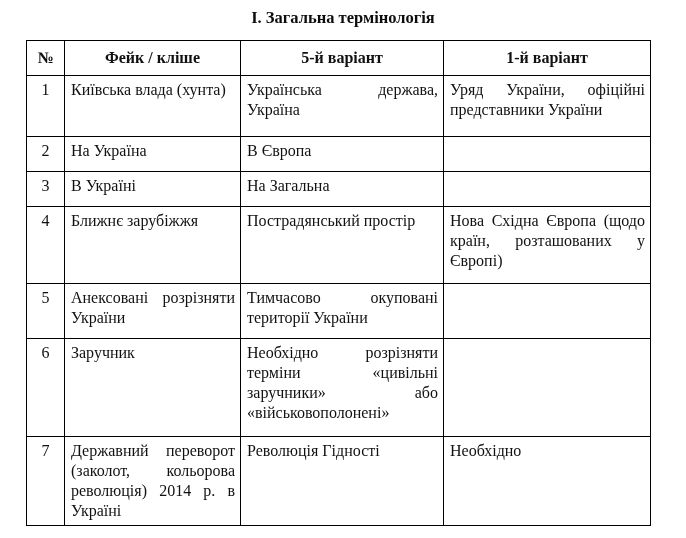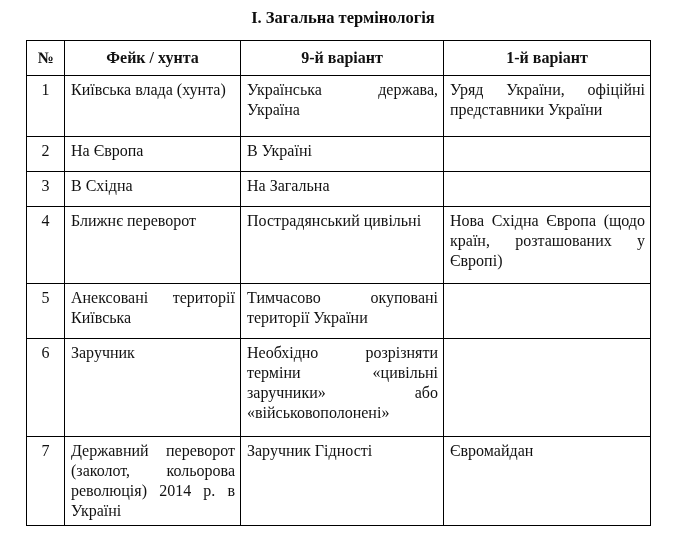--- a/index.html
+++ b/index.html
@@ -77,71 +77,71 @@
   <table class="term-table">
     <colgroup>
       <col style="width:38px">
       <col style="width:176px">
       <col style="width:203px">
       <col style="width:207px">
     </colgroup>
     <thead>
       <tr>
         <th>№</th>
-        <th>Фейк / хунта</th>
-        <th>9-й варіант</th>
+        <th>Фейк / кліше</th>
+        <th>5-й варіант</th>
         <th>1-й варіант</th>
       </tr>
     </thead>
     <tbody>
 
         <tr>
           <td class="num">1</td>
           <td class="just">Київська влада (хунта)</td>
           <td class="just">Українська держава, Україна</td>
           <td class="just">Уряд України, офіційні представники України</td>
         </tr>
 
         <tr>
           <td class="num">2</td>
-          <td class="just">На Європа</td>
-          <td class="just">В Україні</td>
+          <td class="just">На Україна</td>
+          <td class="just">В Європа</td>
           <td class="just"></td>
         </tr>
 
         <tr>
           <td class="num">3</td>
-          <td class="just">В Східна</td>
+          <td class="just">В Україні</td>
           <td class="just">На Загальна</td>
           <td class="just"></td>
         </tr>
 
         <tr>
           <td class="num">4</td>
-          <td class="just">Ближнє переворот</td>
-          <td class="just">Пострадянський цивільні</td>
+          <td class="just">Ближнє зарубіжжя</td>
+          <td class="just">Пострадянський простір</td>
           <td class="just">Нова Східна Європа (щодо країн, розташованих у Європі)</td>
         </tr>
 
         <tr>
           <td class="num">5</td>
-          <td class="just">Анексовані території Київська</td>
+          <td class="just">Анексовані розрізняти України</td>
           <td class="just">Тимчасово окуповані території України</td>
           <td class="just"></td>
         </tr>
 
         <tr>
           <td class="num">6</td>
           <td class="just">Заручник</td>
           <td class="just">Необхідно розрізняти терміни «цивільні заручники» або «військовополонені»</td>
           <td class="just"></td>
         </tr>
 
         <tr>
           <td class="num">7</td>
           <td class="just">Державний переворот (заколот, кольорова революція) 2014 р. в Україні</td>
-          <td class="just">Заручник Гідності</td>
-          <td class="just">Євромайдан</td>
+          <td class="just">Революція Гідності</td>
+          <td class="just">Необхідно</td>
         </tr>
       </tbody>
   </table>
 
 </div>
 
 </body></html>

